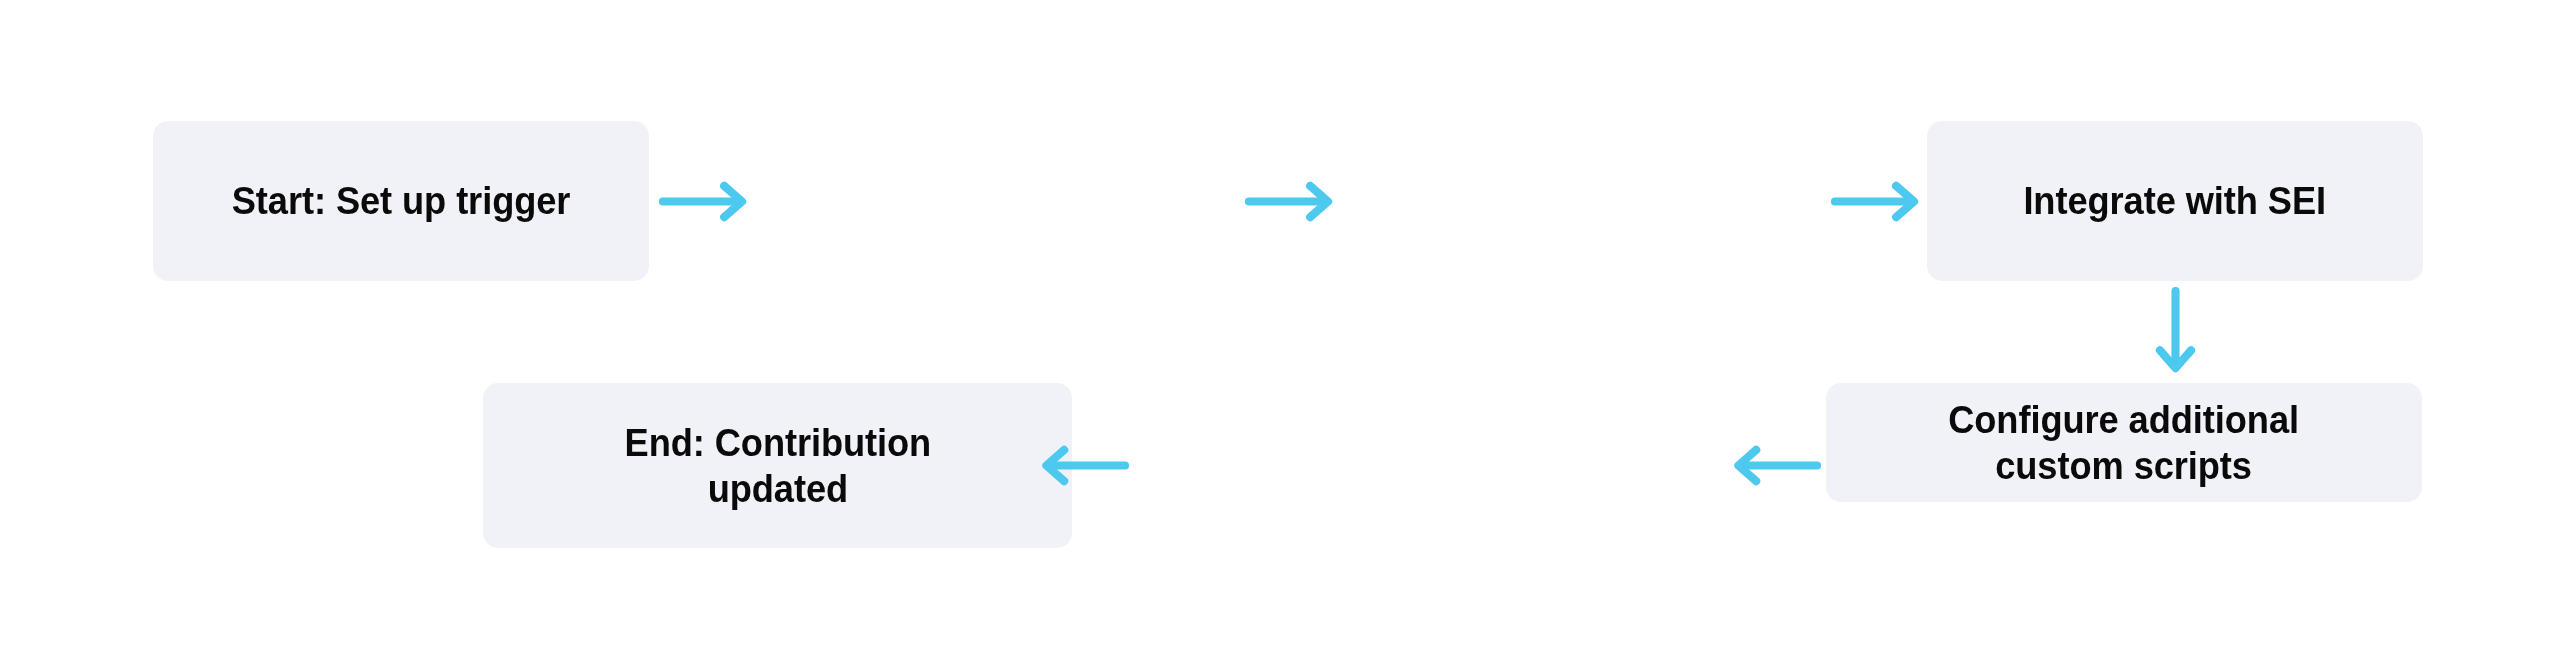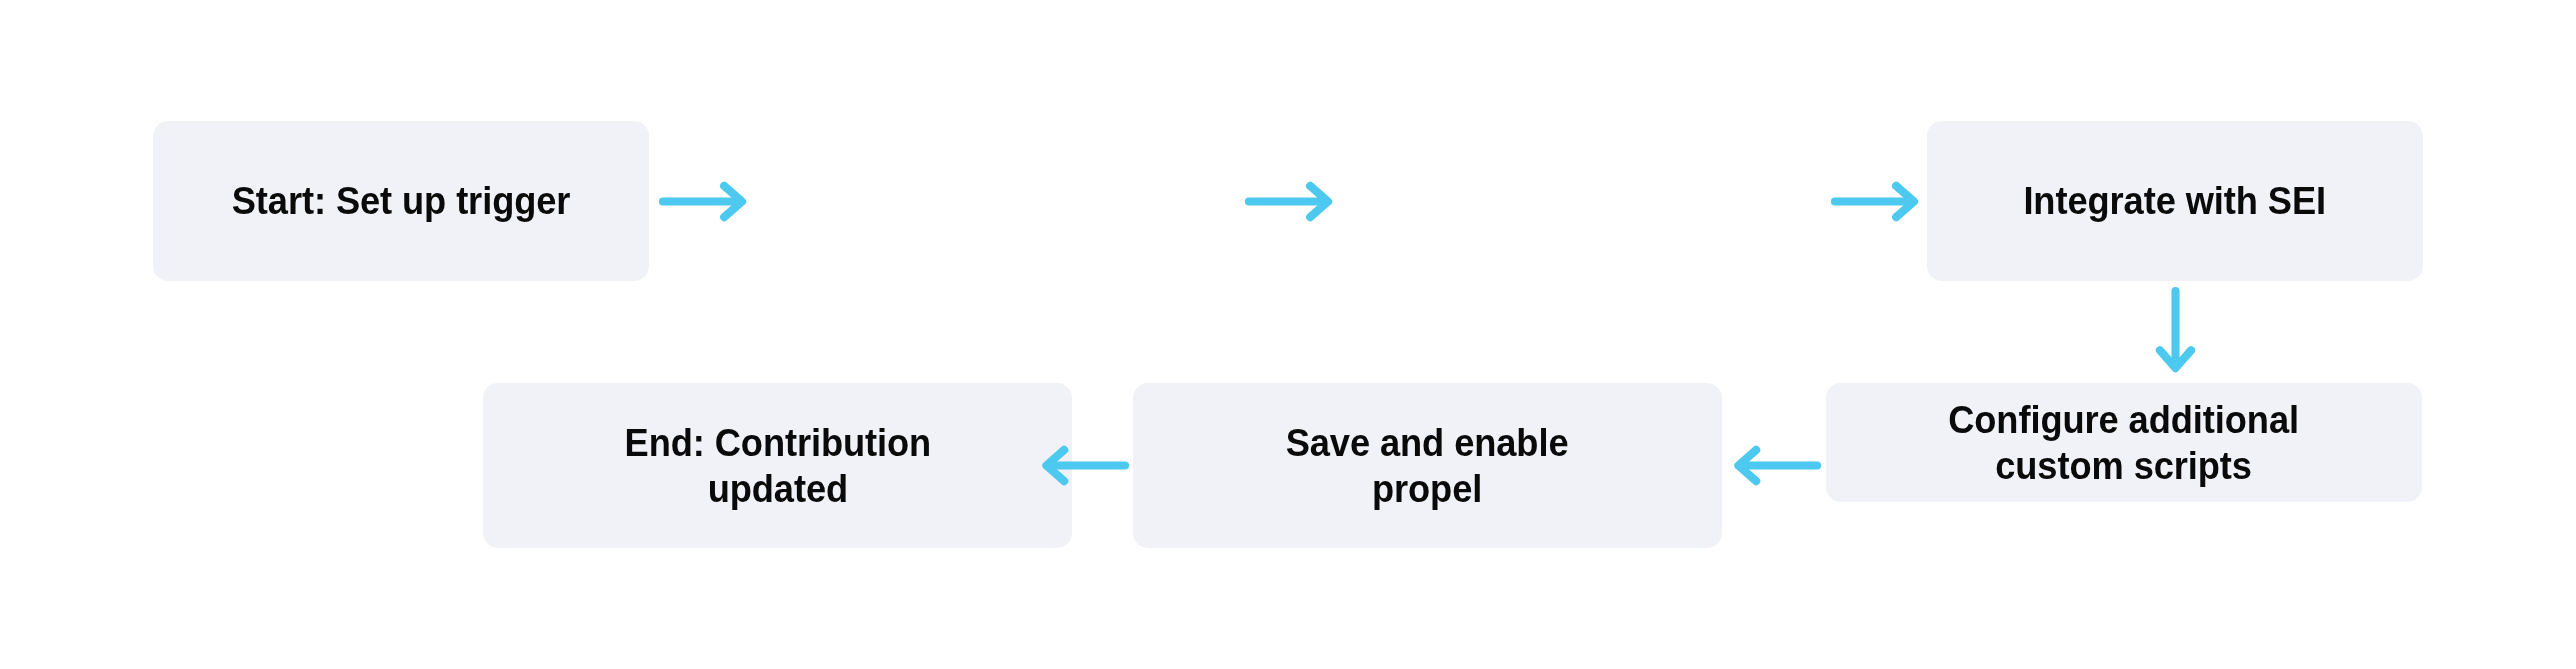--- a/index.html
+++ b/index.html
@@ -69,24 +69,20 @@
 
   <div class="node" style="left:1927px; top:121px; width:496px; height:160px;">
     <div class="node-label">Integrate with SEI</div>
   </div>
 
   <div class="node" style="left:443px; top:383px; width:589px; height:165px;margin-left:40px;">
     <div class="node-label">End: Contribution
 updated</div>
   </div>
 
-  <div class="node" style="left:1133px; top:383px; width:589px; height:165px;">
-    <div class="node-label">Save and enable
-propel</div>
-  </div>
 
   <div class="node" style="left:1826px; top:383px; width:596px; height:119px;">
     <div class="node-label">Configure additional
 custom scripts</div>
   </div>
 
   <div class="edge" style="left:660px; top:179px; width:91px; height:45px;">
     <svg width="91" height="45" viewBox="0 0 122 60" aria-hidden="true">
       <path d="M4 30 L108 30" stroke="#4DC9F0" stroke-width="11"></path>
       <polyline points="86,9 110,30 86,51" stroke="#4DC9F0" stroke-width="11"></polyline>

